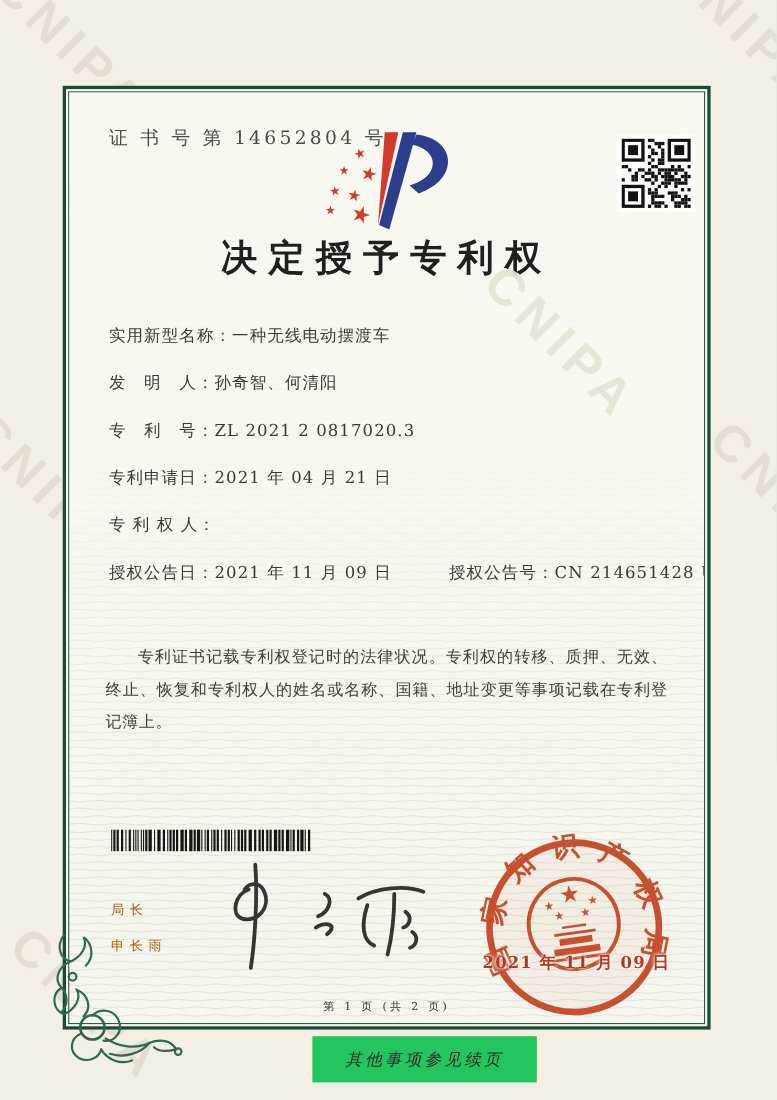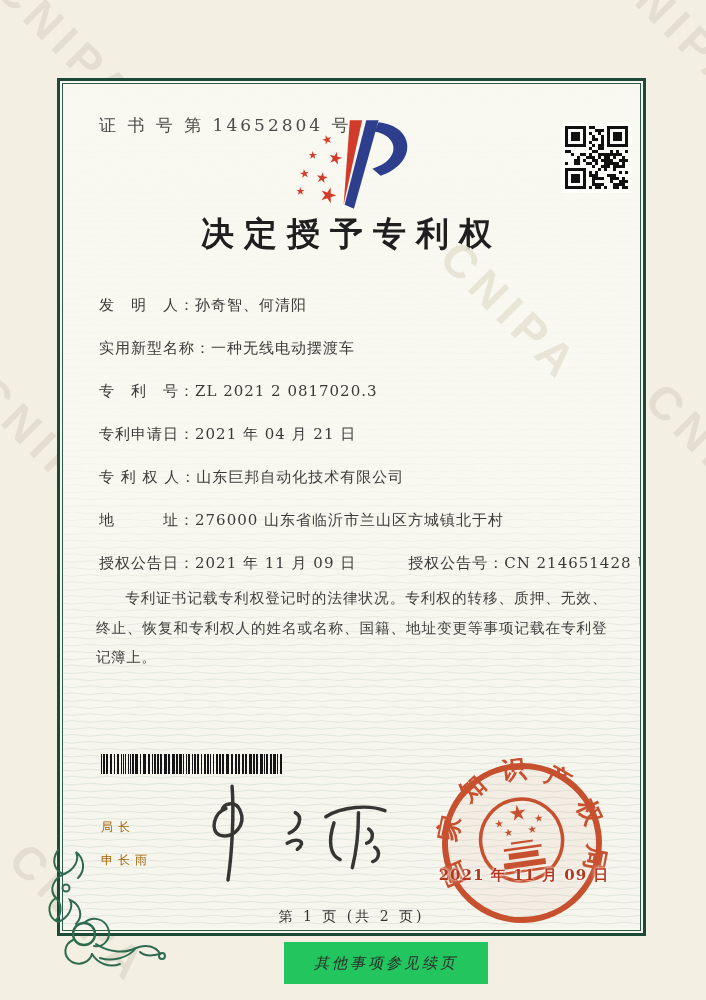--- a/index.html
+++ b/index.html
@@ -46,21 +46,21 @@
   .paras{
     position:absolute; left:33px; right:33px; top:499px;
     font-size:14.6px; line-height:29.6px; color:#3e3e3e; text-align:justify;
   }
   .paras p{margin:0; text-indent:2em; letter-spacing:.5px;}
   .barcode{position:absolute; left:38px; top:670px; width:186px; height:20px;}
   .signer{position:absolute; left:38px; top:727px; font-size:12px; letter-spacing:5px; color:#a16207; line-height:33px;}
   .signature{position:absolute; left:132px; top:694px; width:225px; height:106px;}
   .pageinfo{
     position:absolute; left:57px; top:908px; width:589px; text-align:center;
-    font-size:14px; letter-spacing:3px; color:#333; z-index:3;
+    font-size:10px; letter-spacing:3px; color:#333; z-index:3;
   }
   .seal{position:absolute; left:437px; top:758px; width:170px; height:170px; transform:rotate(-8deg); z-index:3;}
   .seal-date{
     position:absolute; left:434px; top:866px; width:180px; text-align:center; z-index:4;
     font-size:15px; font-weight:bold; color:#b5381e; letter-spacing:1px; white-space:pre;
     text-shadow:0 0 4px #fff,0 0 2px #fff;
   }
   .ornament{position:absolute; left:44px; top:844px; width:152px; height:126px; z-index:5;}
   .footer-note{
     position:absolute; left:284px; top:942px; width:204px; height:42px; z-index:2;
@@ -359,42 +359,37 @@
             <rect x="48" y="6" width="9" height="9" fill="#111"></rect>
             <rect x="0" y="42" width="21" height="21" fill="#111"></rect>
             <rect x="3" y="45" width="15" height="15" fill="#fdfdfa"></rect>
             <rect x="6" y="48" width="9" height="9" fill="#111"></rect>
           </svg>
 
         <div class="title">决定授予专利权</div>
 
         <div class="fields">
           <div class="frow">
+            <span class="flabel">实用新型名称：</span>
+            <span class="fvalue">一种无线电动摆渡车</span>
+          </div>
+          <div class="frow">
             <span class="flabel">发　明　人：</span>
             <span class="fvalue">孙奇智、何清阳</span>
-          </div>
-          <div class="frow">
-            <span class="flabel">实用新型名称：</span>
-            <span class="fvalue">一种无线电动摆渡车</span>
           </div>
           <div class="frow">
             <span class="flabel">专　利　号：</span>
             <span class="fvalue">ZL 2021 2 0817020.3</span>
           </div>
           <div class="frow">
             <span class="flabel">专利申请日：</span>
             <span class="fvalue">2021 年 04 月 21 日</span>
           </div>
           <div class="frow">
             <span class="flabel">专 利 权 人：</span>
-            <span class="fvalue">山东巨邦自动化技术有限公司</span>
-          </div>
-          <div class="frow">
-            <span class="flabel">地　　　址：</span>
-            <span class="fvalue">276000 山东省临沂市兰山区方城镇北于村</span>
           </div>
           <div class="frow grow">
             <span class="flabel">授权公告日：</span>
             <span class="fvalue">2021 年 11 月 09 日</span>
             <span class="flabel pair2">授权公告号：</span>
             <span class="fvalue">CN 214651428 U</span>
           </div>
         </div>
 
         <div class="paras">

